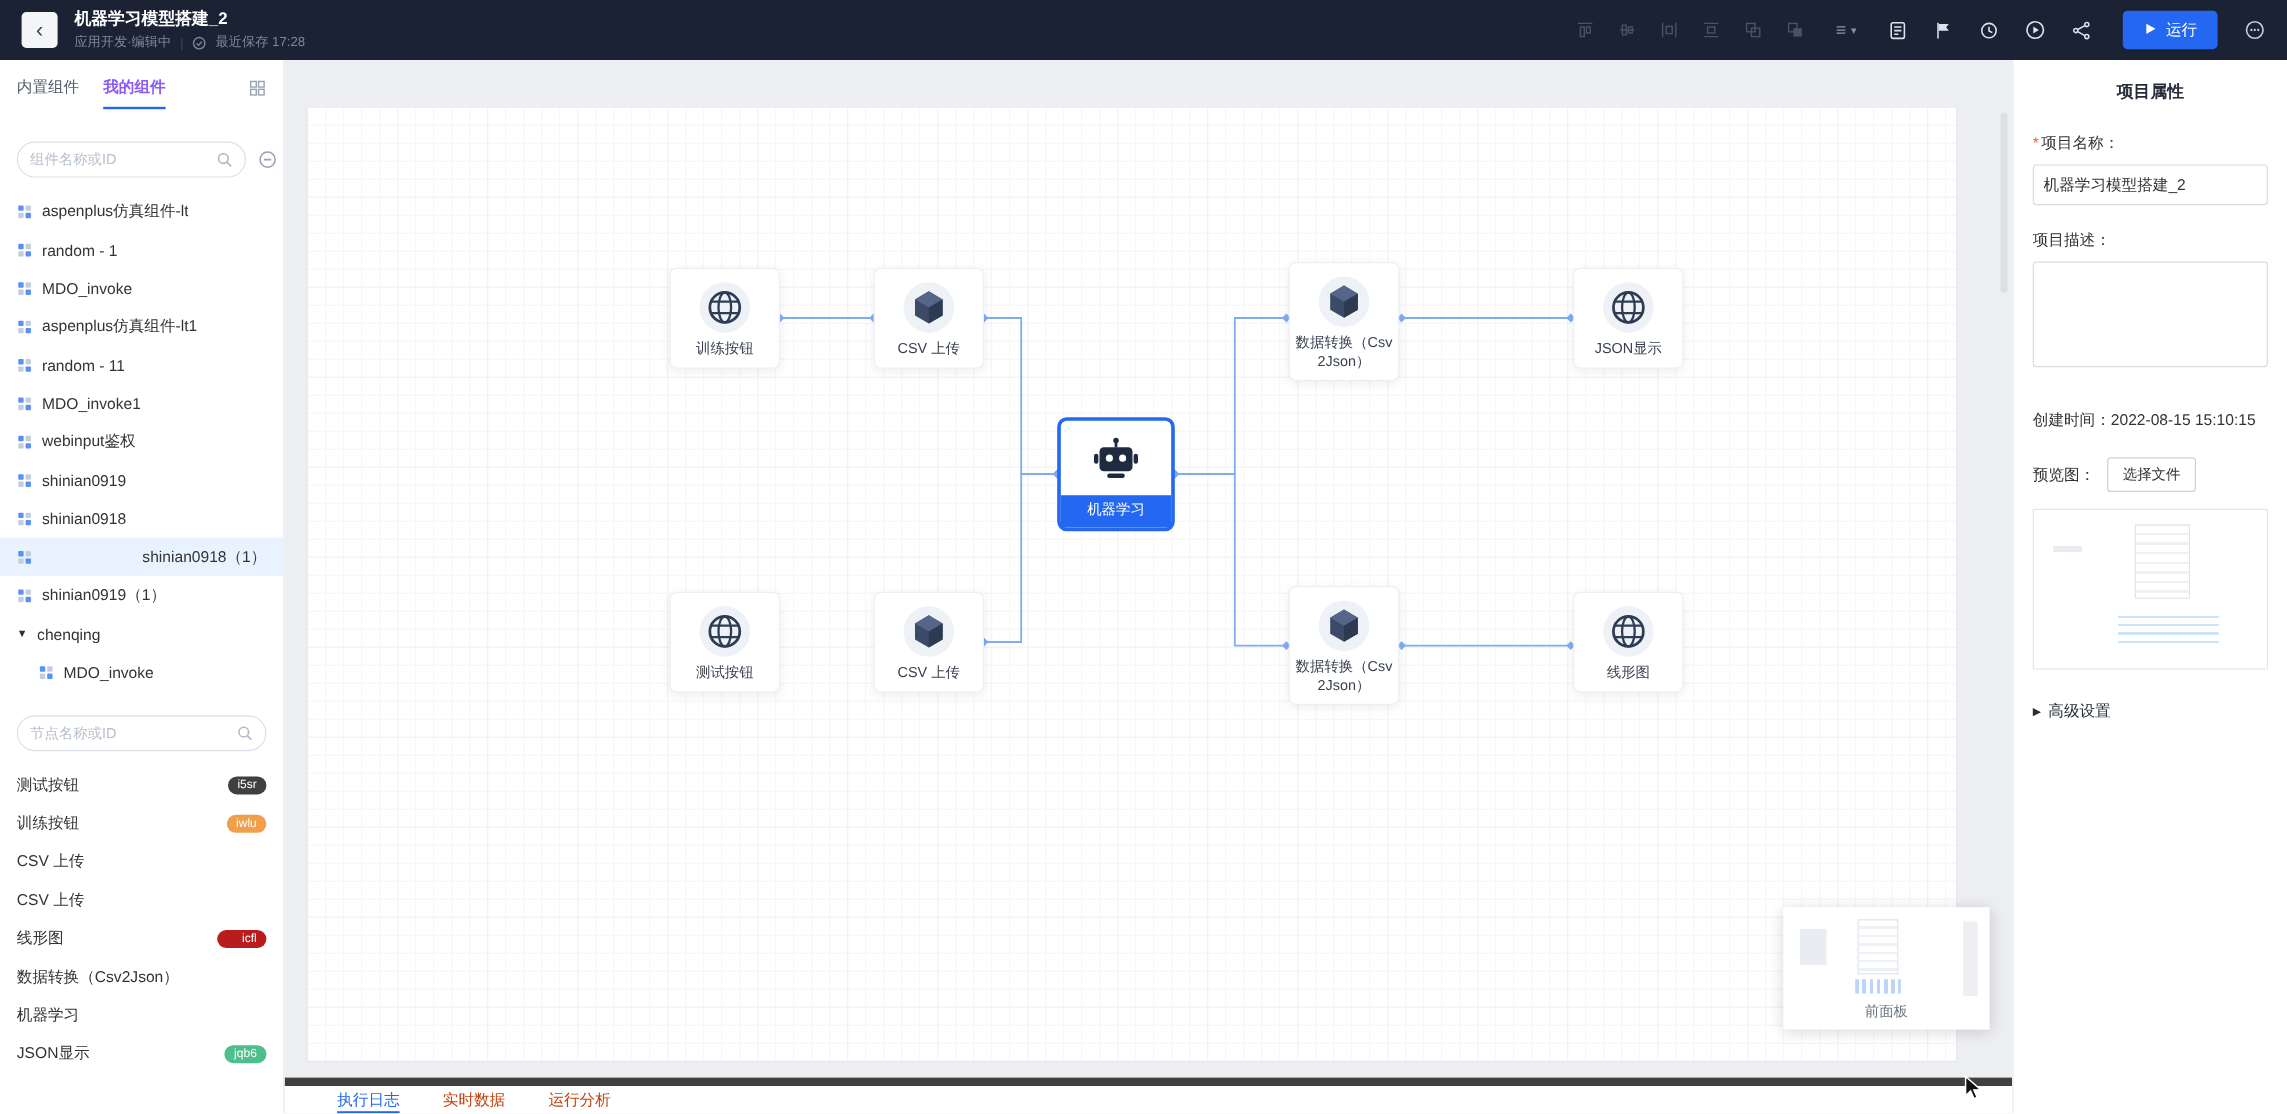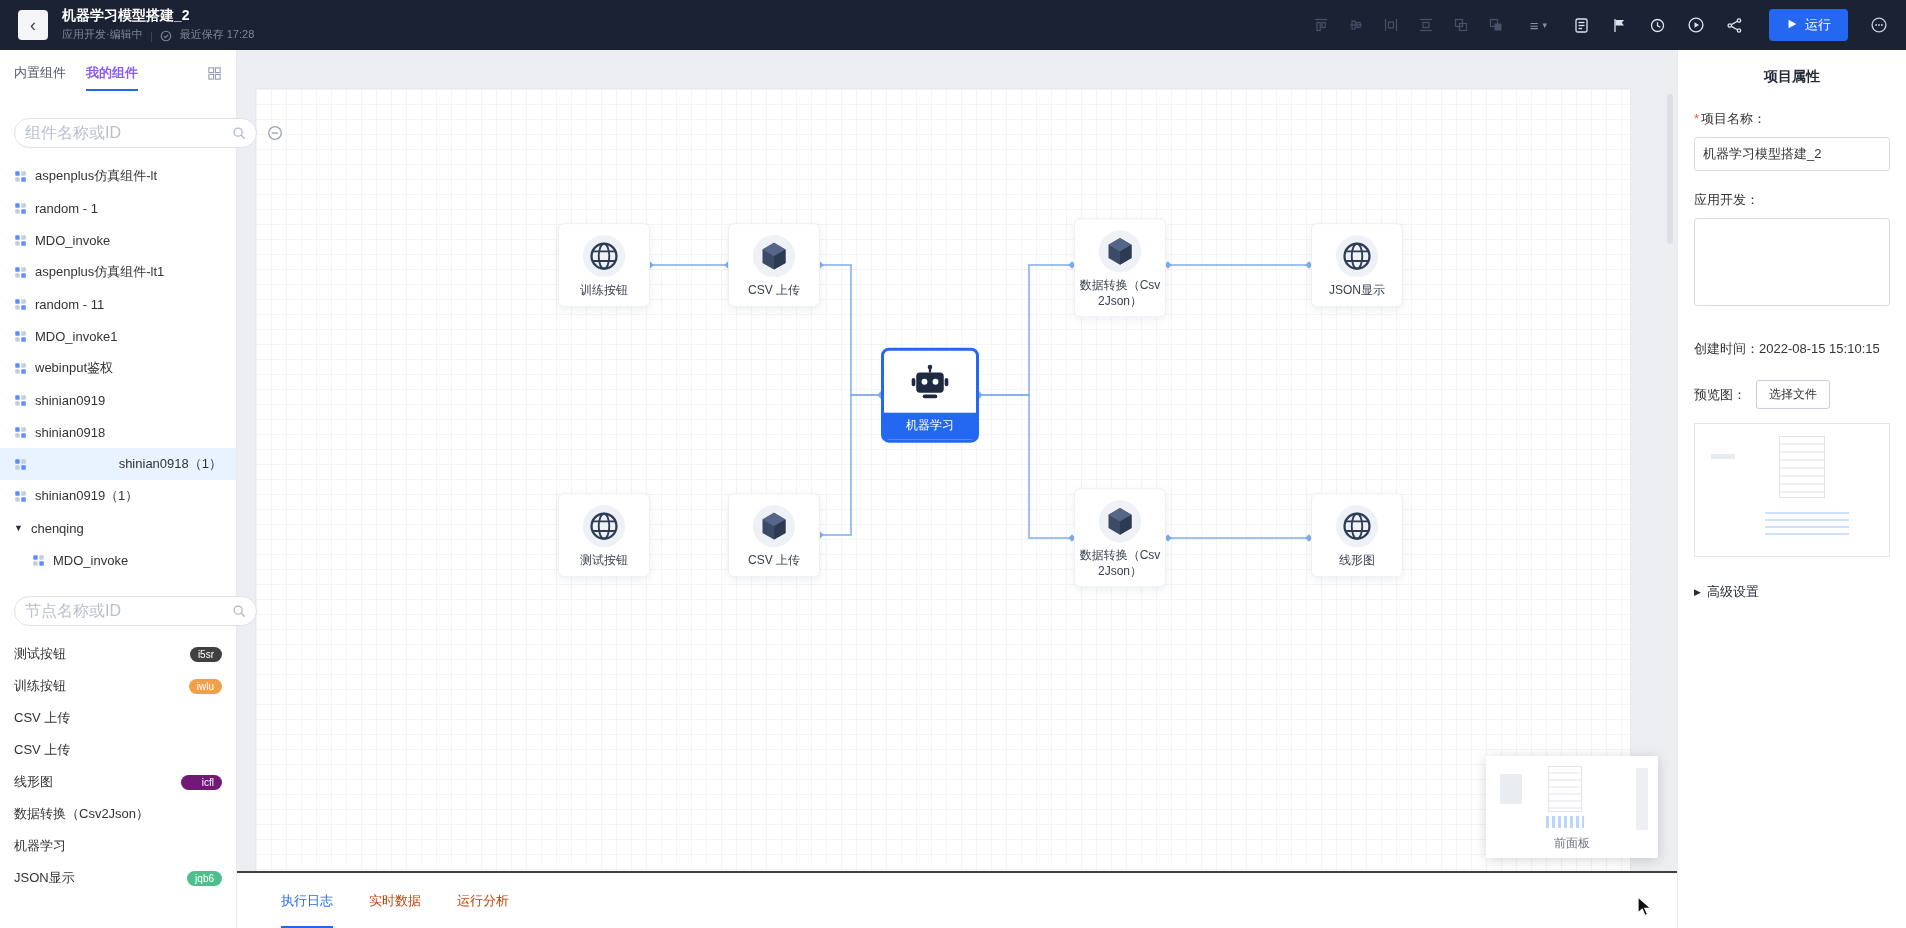--- a/index.html
+++ b/index.html
@@ -38,21 +38,21 @@
   .lp-tab { font-size:13px; color:#515a68; cursor:pointer; position:relative; height:100%;
     display:flex; align-items:center; }
   .lp-tab.active { color:#8b5cf6; font-weight:bold; }
   .lp-tab.active::after { content:""; position:absolute; bottom:5px; left:0; right:0; height:2px;
     background:#2468f2; }
   .grid-ico { margin-left:auto; color:#97a0ae; display:flex; cursor:pointer; }
   .lp-search { display:flex; align-items:center; gap:10px; padding:22px 14px 12px; flex:0 0 auto; }
   .lp-search.nodes { padding:12px 14px; }
   .search-box { flex:1; height:30px; border:1px solid #dde1e8; border-radius:15px; display:flex;
     align-items:center; padding:0 10px; background:#fff; }
-  .search-box input { border:none; outline:none; flex:1; font-size:16px; color:#4d7c0f;
+  .search-box input { border:none; outline:none; flex:1; font-size:12px; color:#4d7c0f;
     background:transparent; min-width:0; font-family:inherit; }
   .search-box input::placeholder { color:#b9c0cc; }
   .s-ico { display:flex; }
   .collapse-ico { display:flex; cursor:pointer; }
   .comp-list { height:424px; flex:0 0 424px; overflow:hidden; }
   .comp-row { height:32px; display:flex; align-items:center; padding:0 14px; gap:8px;
     font-size:13px; color:#333; cursor:pointer; white-space:nowrap; }
   .comp-row.selected { background:#e9f3ff;justify-content:space-between; }
   .comp-row.child { padding-left:32px; }
   .comp-ico { display:flex; flex:0 0 auto; }
@@ -93,22 +93,22 @@
     box-shadow:0 2px 12px rgba(0,0,0,.16); z-index:6; cursor:pointer; }
   .mm-img { position:absolute; left:14px; top:18px; width:22px; height:30px; background:#e9ecf1; }
   .mm-doc { position:absolute; left:62px; top:10px; width:34px; height:46px; border:1px solid #e0e4ea;
     background:repeating-linear-gradient(#fff 0 5px, #eef1f5 5px 7px); }
   .mm-chart { position:absolute; left:60px; top:60px; width:38px; height:12px;
     background:repeating-linear-gradient(90deg,#bcd6f7 0 3px, transparent 3px 6px); }
   .mm-strip { position:absolute; right:10px; top:12px; width:12px; height:62px; background:#edeff3; }
   .mm-label { position:absolute; bottom:6px; width:100%; text-align:center; font-size:12px; color:#6b7380; }
   .canvas-scrollbar { position:absolute; right:4px; top:44px; width:6px; height:150px;
     background:#d9dde3; border-radius:3px; z-index:6; opacity:.85; cursor:pointer; }
-  .bottom-tabs { position:absolute; left:0; right:0; bottom:0; height:57px; background:#fff;
-    border-top:2px solid #404040; display:flex; align-items:stretch; padding-left:44px; gap:36px;
+  .bottom-tabs { position:absolute; left:0; right:0; bottom:0; height:30px; background:#fff;
+    border-top:7px solid #404040; display:flex; align-items:stretch; padding-left:44px; gap:36px;
     z-index:7; }
   .bottom-tab { display:flex; align-items:center; font-size:13px; color:#c2410c; position:relative;
     cursor:pointer; }
   .bottom-tab.active { color:#2468f2; }
   .bottom-tab.active::after { content:""; position:absolute; left:0; right:0; bottom:0; height:2px;
     background:#2468f2; }
 
   
   .right-panel { position:absolute; top:50px; right:0; bottom:0; width:229px; background:#fff;
     border-left:1px solid #e7e9ee; padding:0 16px; z-index:10; }
@@ -453,21 +453,21 @@
           <span class="badge" style="background: rgb(240, 160, 75);">iwlu</span>
         </div>
         <div class="node-row">
           <span class="row-label">CSV 上传</span>
         </div>
         <div class="node-row">
           <span class="row-label">CSV 上传</span>
         </div>
         <div class="node-row">
           <span class="row-label">线形图</span>
-          <span class="badge" style="background: #701a75; padding-left: 21px;">icfl</span>
+          <span class="badge" style="background: #b91c1c; padding-left: 21px;">icfl</span>
         </div>
         <div class="node-row">
           <span class="row-label">数据转换（Csv2Json）</span>
         </div>
         <div class="node-row">
           <span class="row-label">机器学习</span>
         </div>
         <div class="node-row">
           <span class="row-label">JSON显示</span>
           <span class="badge" style="background: rgb(79, 190, 141);">jqb6</span>
@@ -625,21 +625,21 @@
         <div class="bottom-tab">运行分析</div>
       </div>
   </main>
 
   <aside class="right-panel">
     <div class="rp-title">项目属性</div>
     <div class="rp-label">
       <span class="req">*</span><span>项目名称：</span>
     </div>
     <input class="rp-input" value="机器学习模型搭建_2" style="">
-    <div class="rp-label mt">应用开发：</div>
+    <div class="rp-label mt">项目描述：</div>
     <textarea class="rp-textarea" style=""></textarea>
     <div class="rp-line">
       <span>创建时间：</span><span>2022-08-15 15:10:15</span>
     </div>
     <div class="rp-preview-row">
       <span>预览图：</span>
       <button class="file-btn">选择文件</button>
     </div>
     <div class="preview-box">
       <div class="pv-dash"></div>

